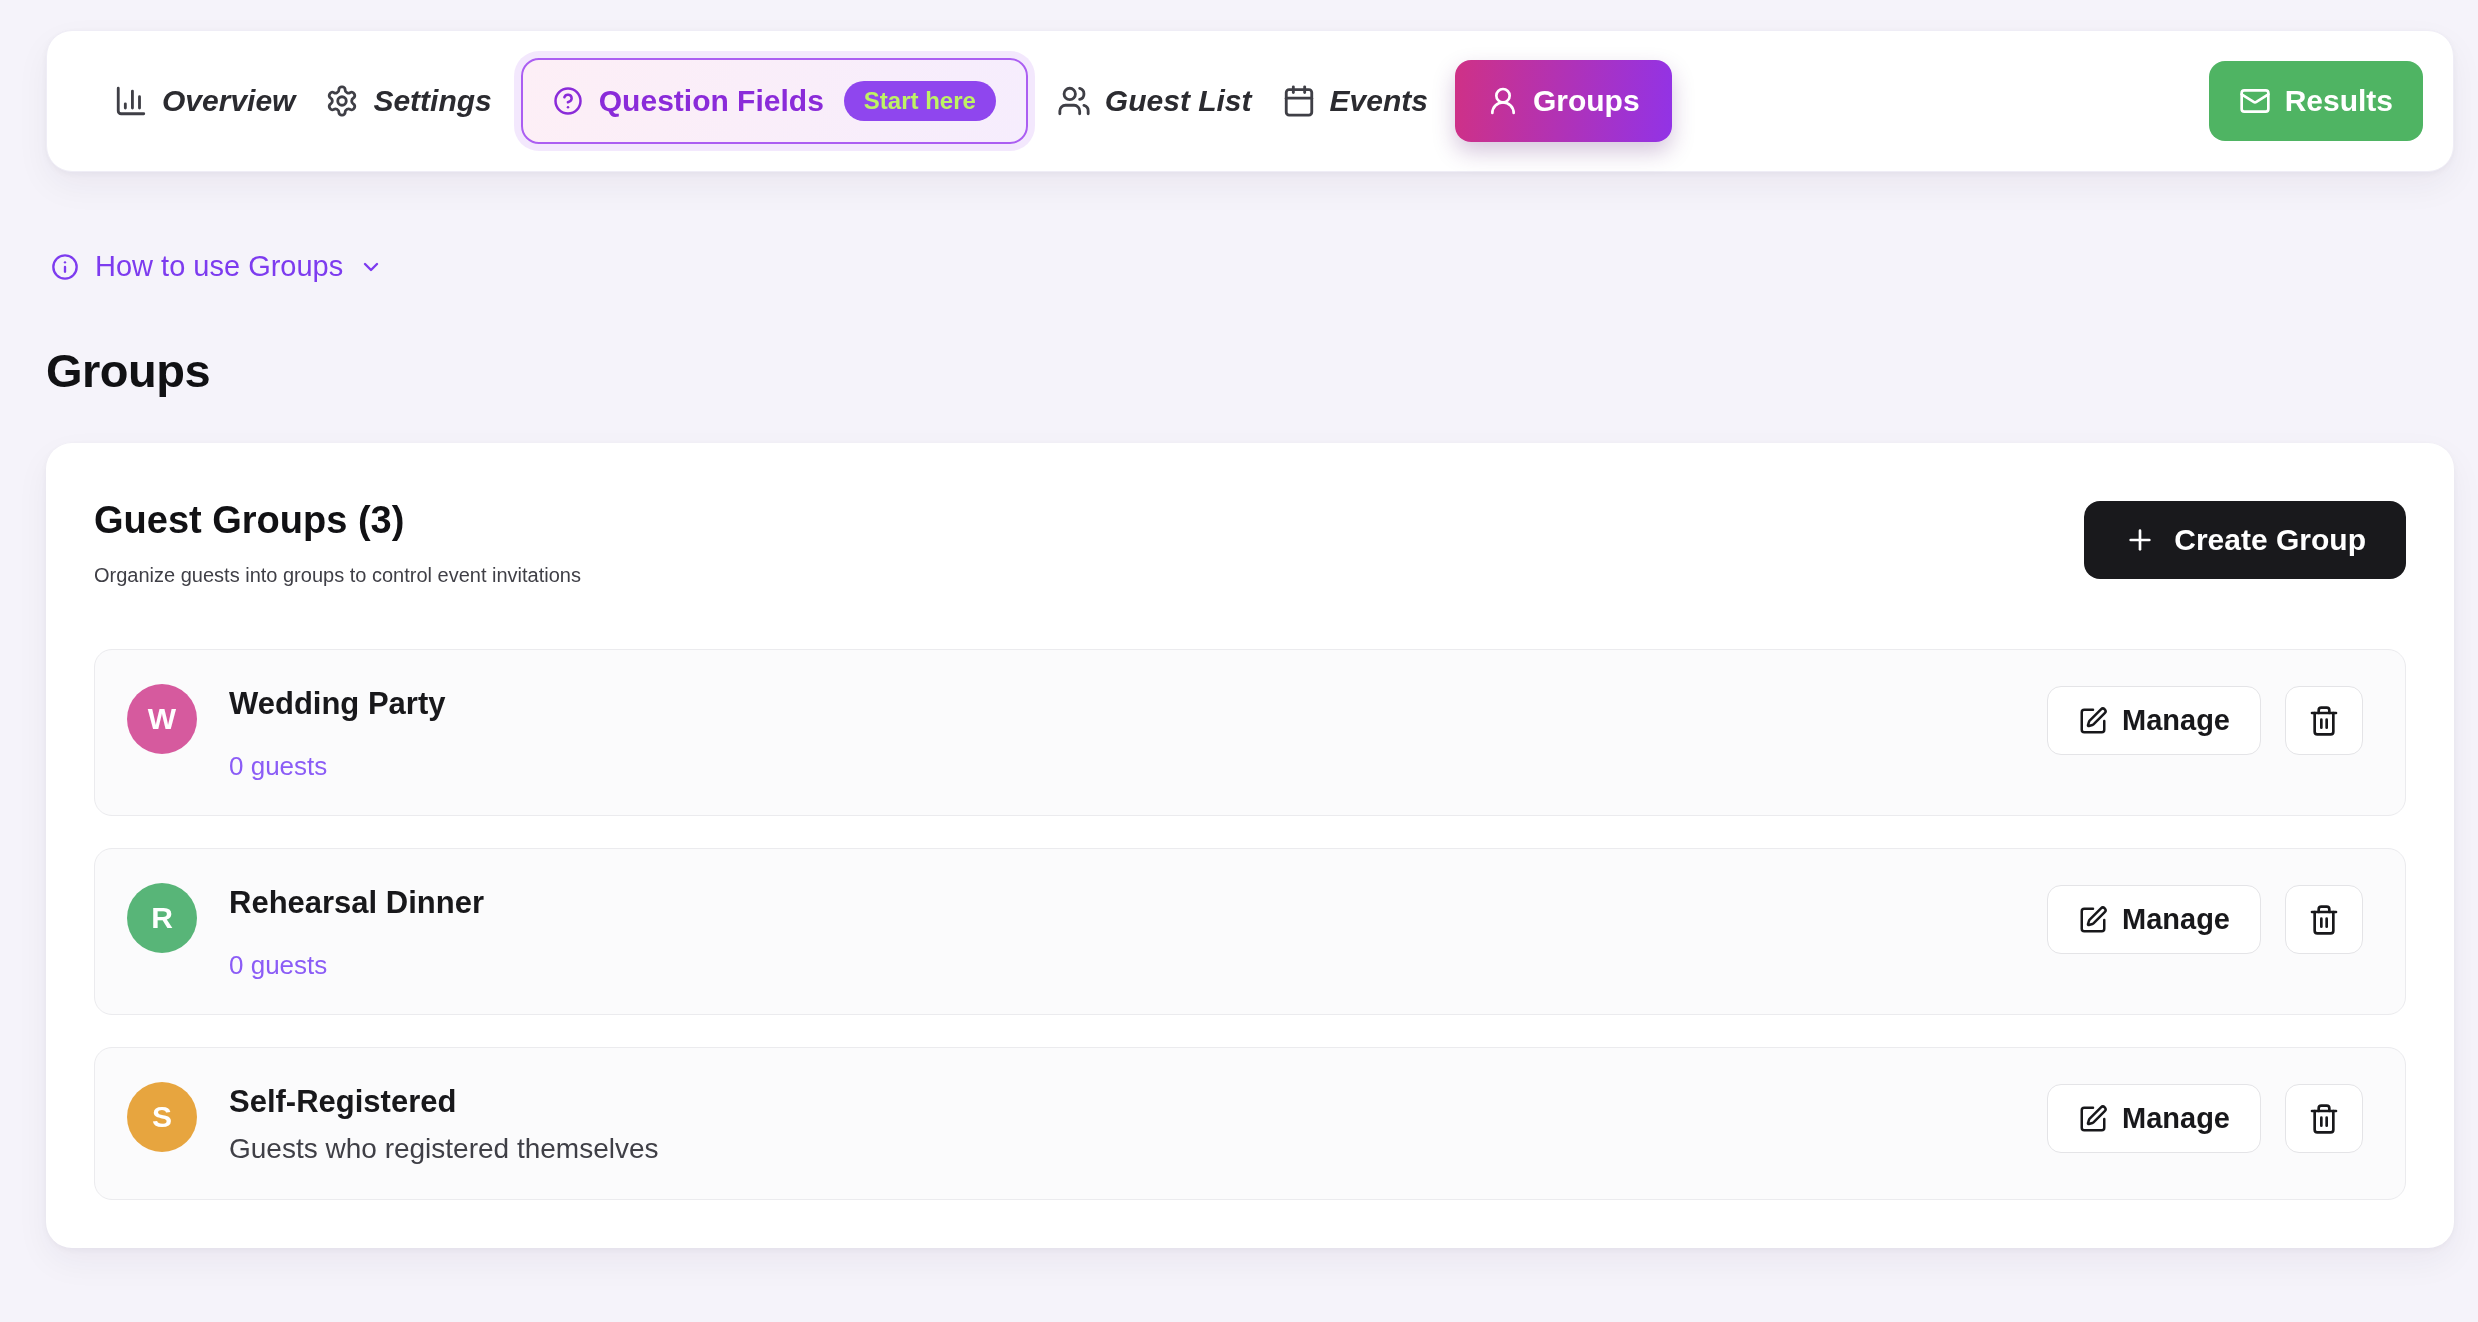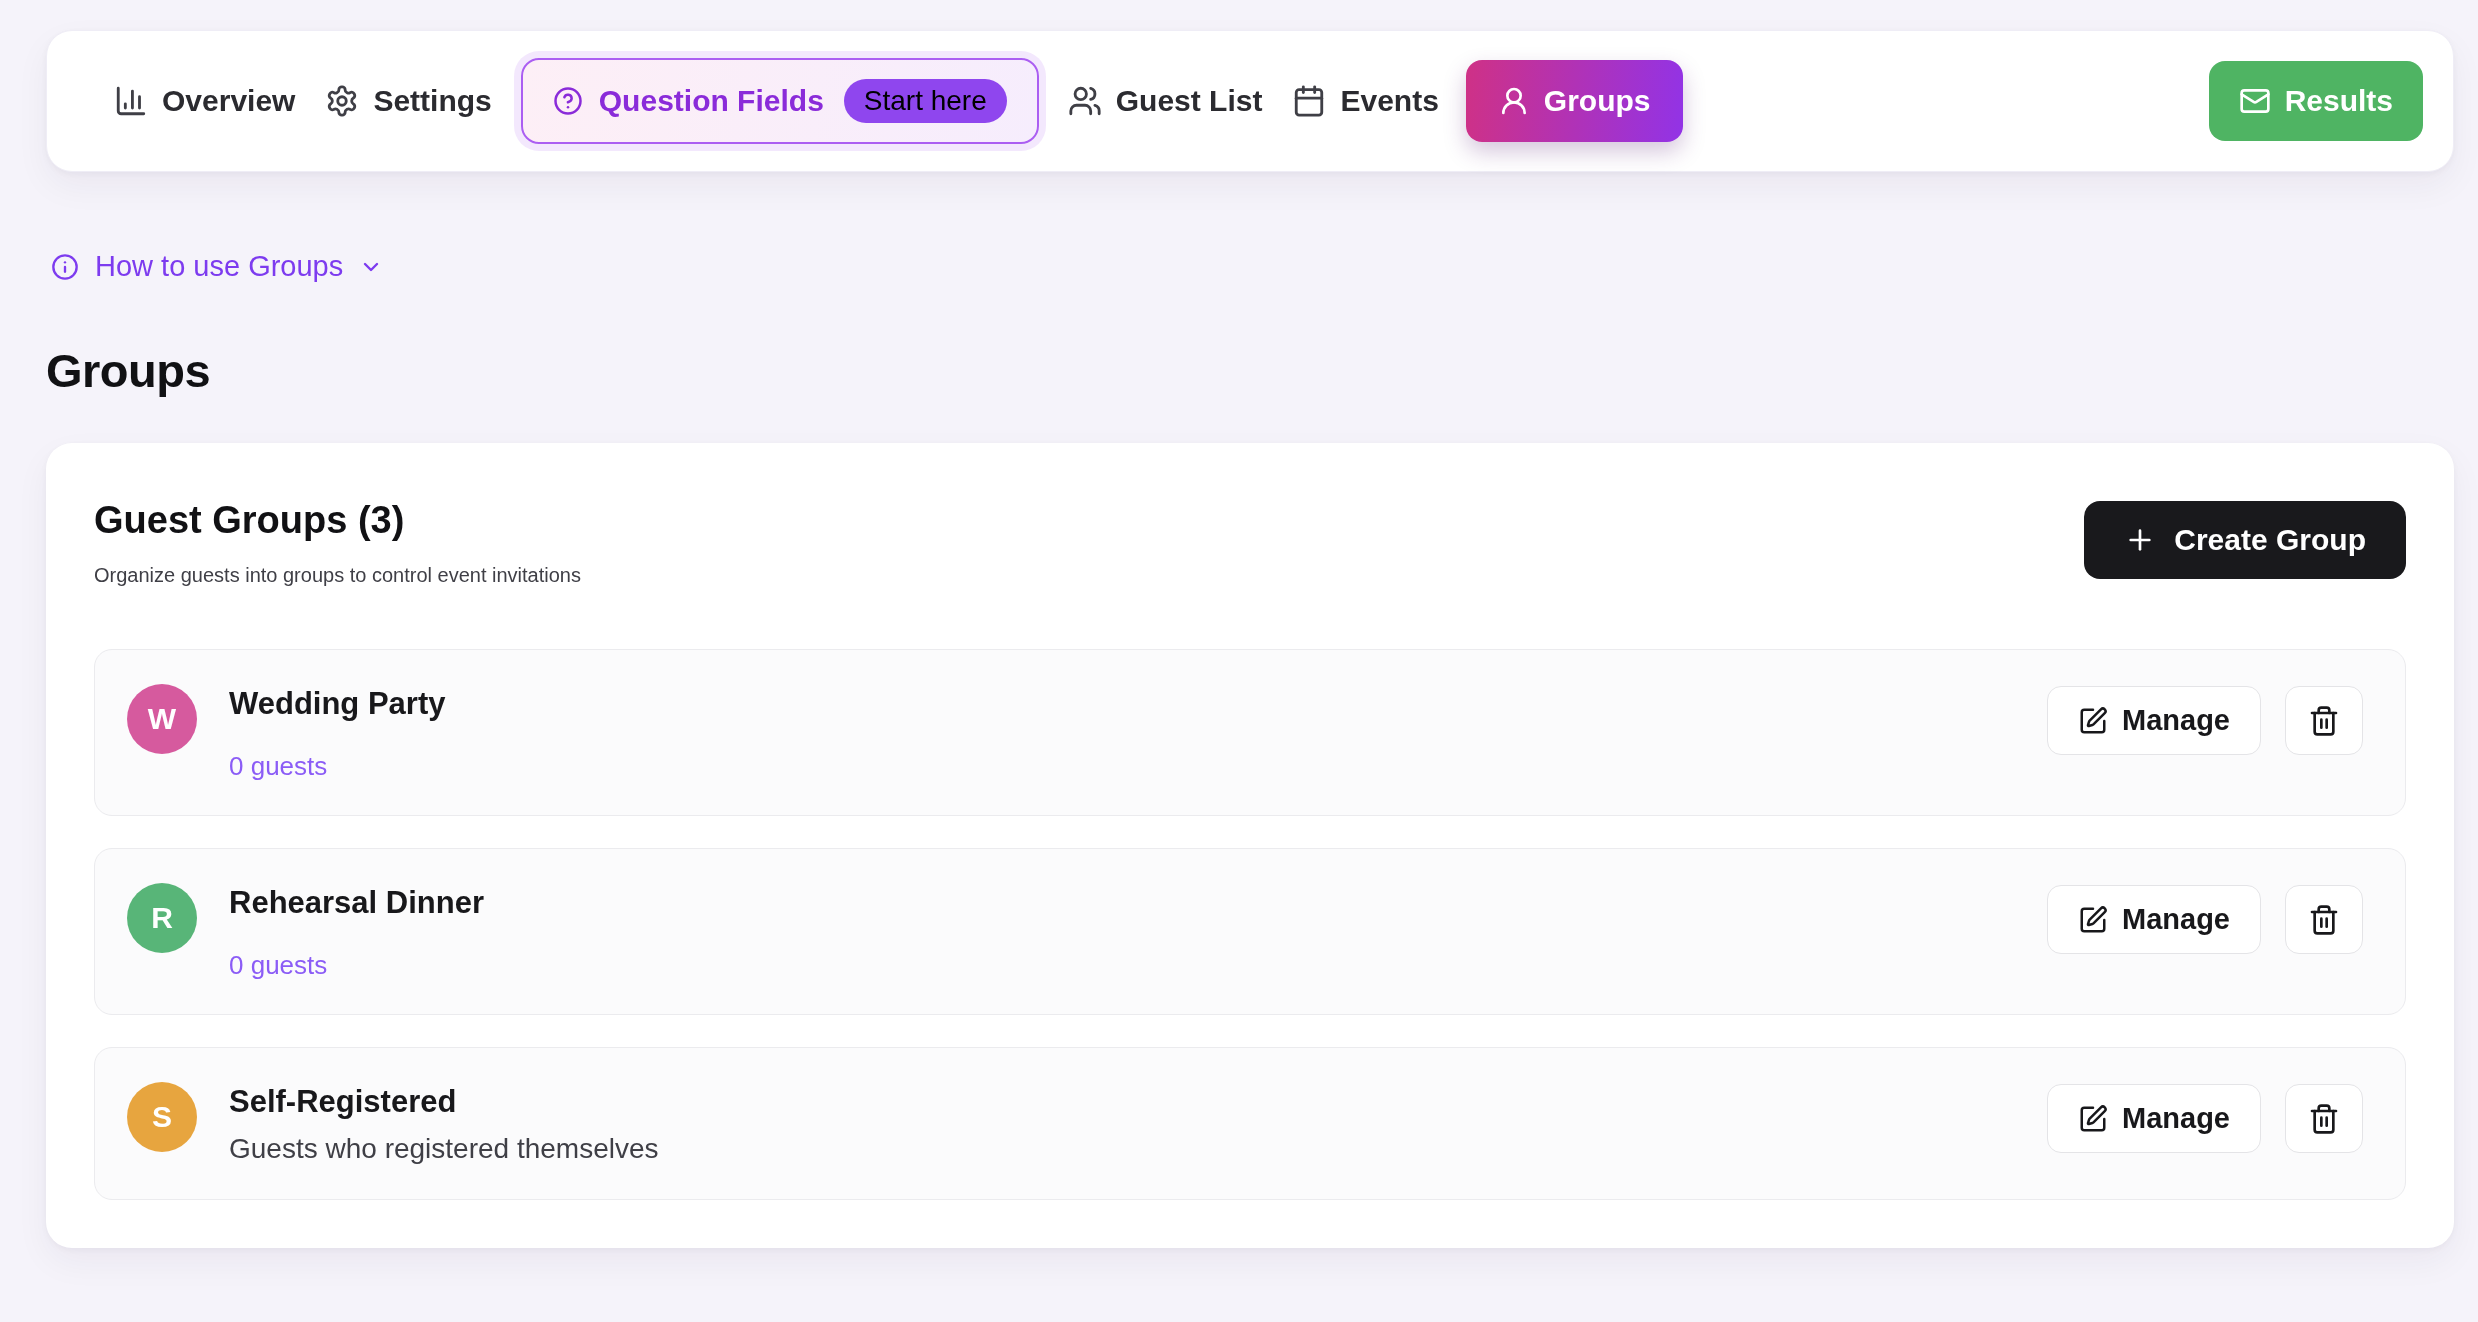--- a/index.html
+++ b/index.html
@@ -21,38 +21,38 @@
     border:1px solid #efedf6;
     border-radius:26px;
     box-shadow:0 2px 6px rgba(30,20,60,0.04), 0 14px 34px rgba(30,20,60,0.05);
     display:flex;align-items:center;
     padding:0 30px 0 52px;
     box-sizing:border-box;
   }
   .tab{
     display:flex;align-items:center;gap:14px;
     font-size:30px;font-weight:600;color:#2b2b30;
-    padding:0 15px;cursor:pointer;white-space:nowrap;
+    padding:0 15px;cursor:pointer;white-space:nowrap;font-style:italic;
   }
   .tab svg{width:34px;height:34px;stroke:#3f3f46;}
   .tab-highlight{
     display:flex;align-items:center;gap:16px;
     margin:0 14px;
     padding:0 30px;height:86px;box-sizing:border-box;
     border:2.5px solid #ab5ef2;border-radius:18px;
     background:linear-gradient(100deg,#fdeff6 0%,#f6edfd 100%);
     box-shadow:0 0 0 7px rgba(171,94,242,0.14);
     color:#8a2bd9;font-size:30px;font-weight:600;
     cursor:pointer;white-space:nowrap;
   }
   .tab-highlight svg{width:30px;height:30px;stroke:#8a2bd9;}
   .badge{
     margin-left:4px;
-    background:#8f46ee;color:#000000;
-    font-size:28px;font-weight:400;
+    background:#8f46ee;color:#bef264;
+    font-size:24px;font-weight:700;
     padding:8px 20px;border-radius:999px;line-height:1;
   }
   .tab-active{
     display:flex;align-items:center;gap:14px;
     margin:0 12px;
     height:82px;padding:0 32px;box-sizing:border-box;
     border-radius:16px;
     background:linear-gradient(95deg,#cf3186 0%,#9233e6 100%);
     box-shadow:0 10px 22px rgba(90,30,120,0.25);
     color:#ffffff;font-size:30px;font-weight:600;cursor:pointer;white-space:nowrap;

